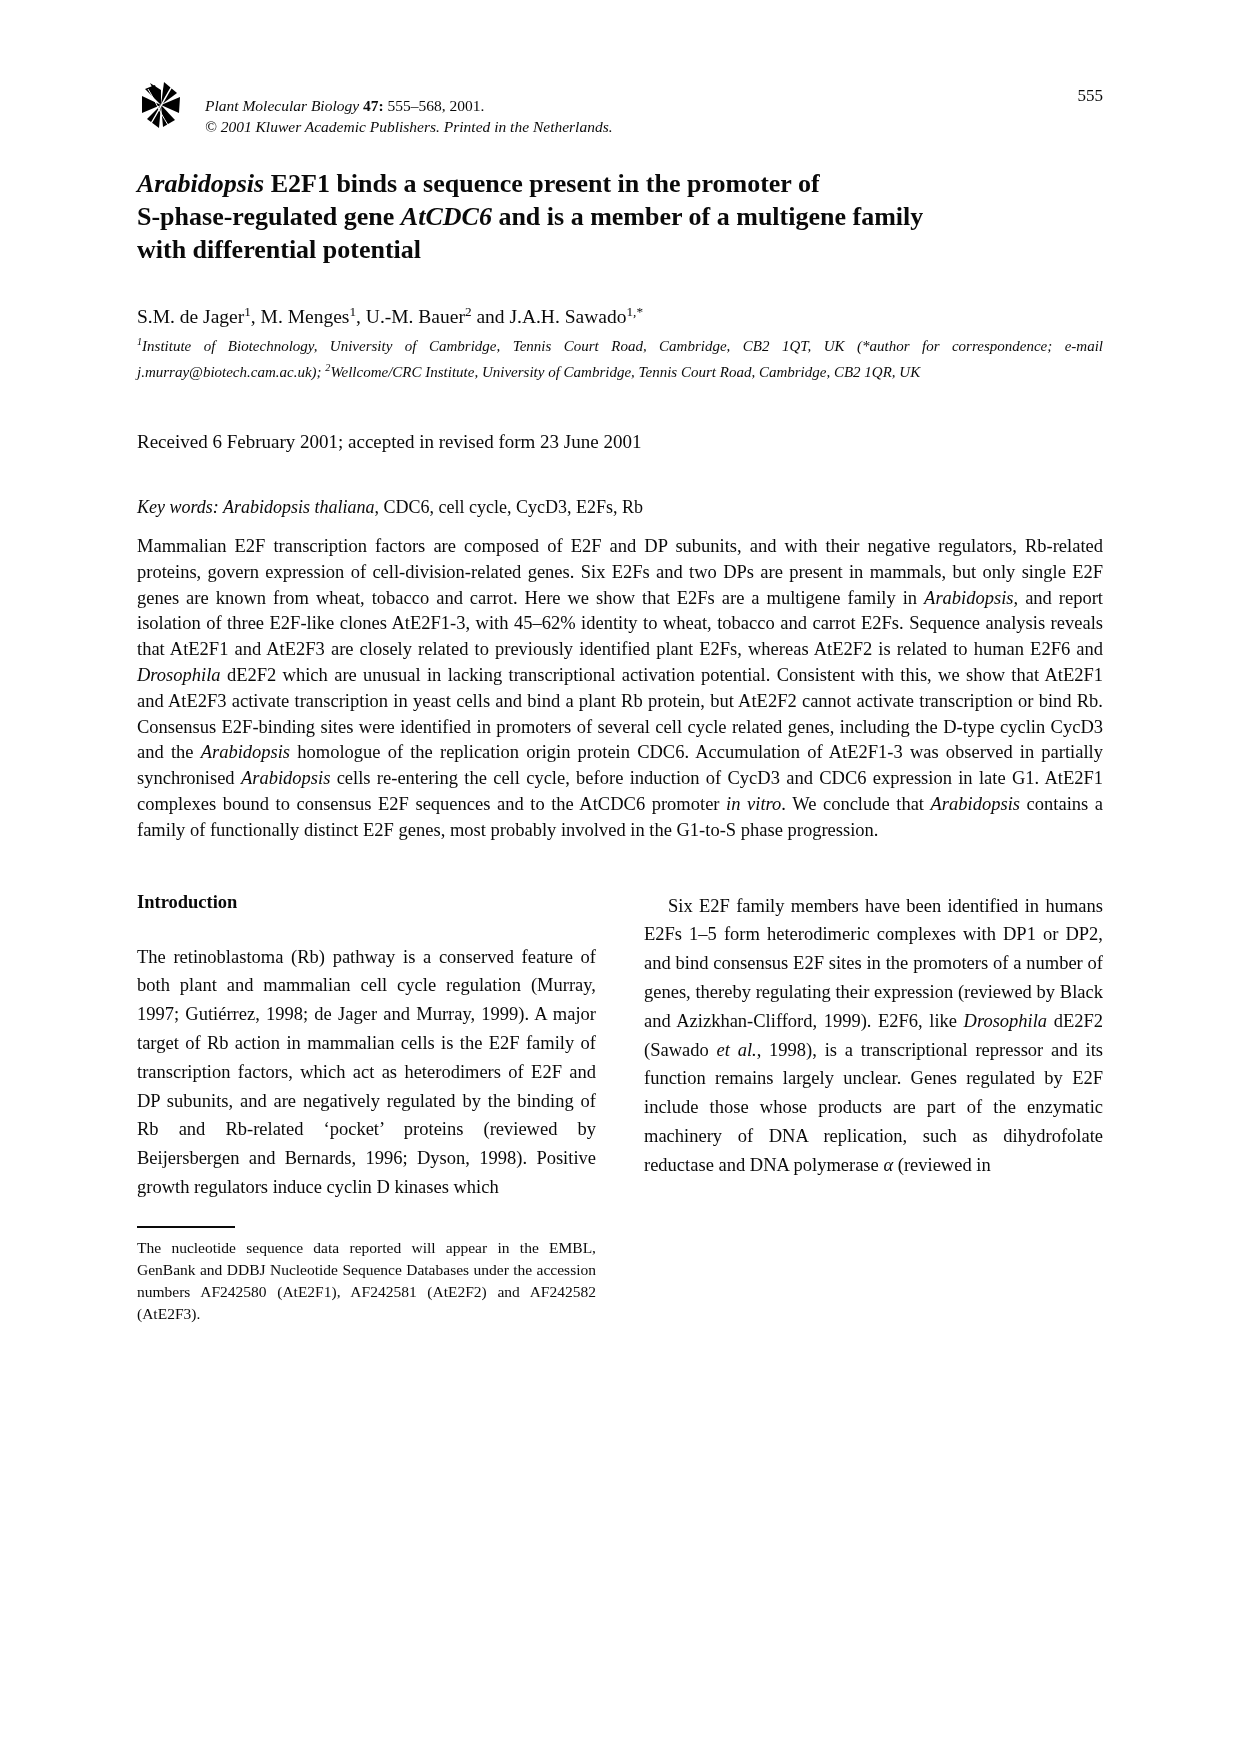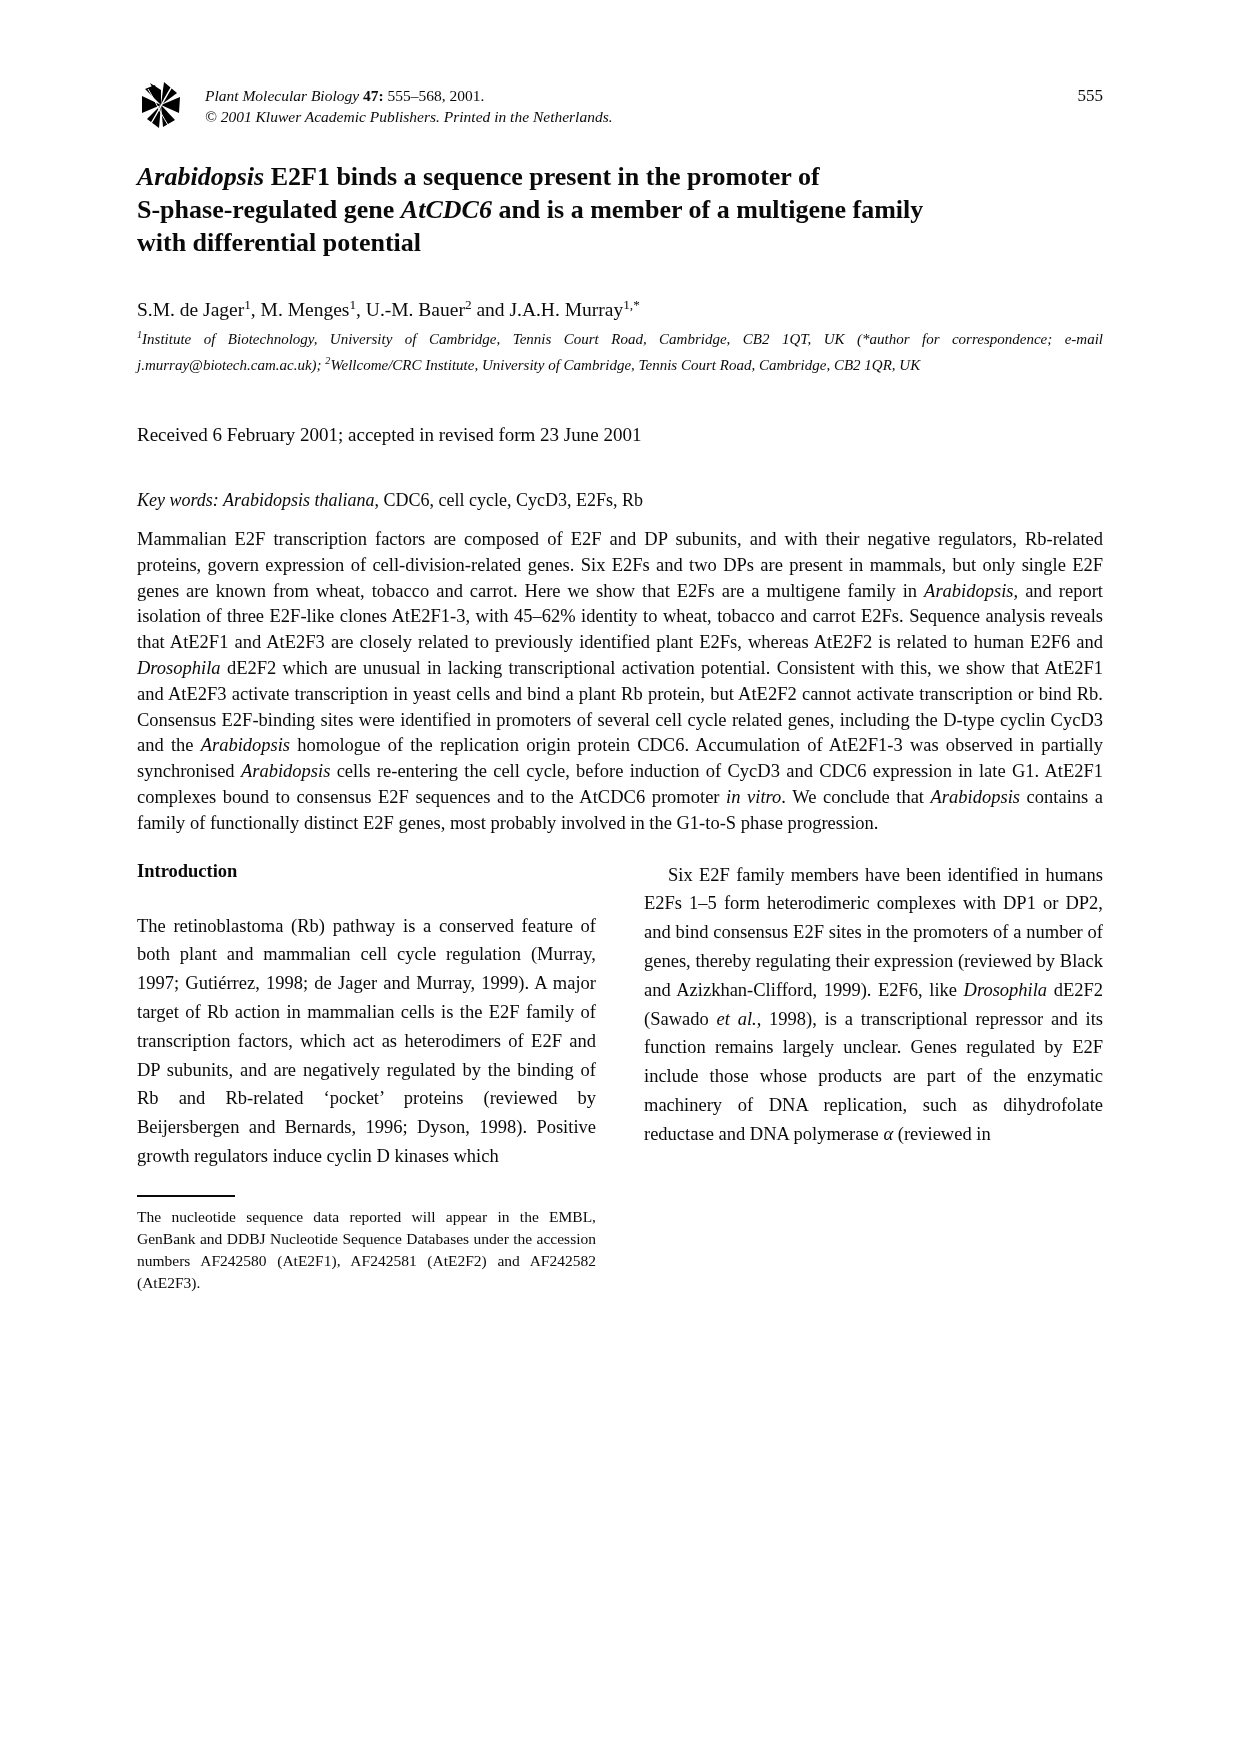--- a/index.html
+++ b/index.html
@@ -15,41 +15,41 @@
     padding: 82px 137px 0 137px;
     overflow: hidden;
   }
   sup { font-size: 68%; line-height: 0; vertical-align: super; }
 
   
   .header { display: flex; justify-content: space-between; align-items: flex-start; }
   .header-left { display: flex; align-items: flex-start; }
   .logo { display: inline-block; width: 48px; height: 50px; margin-right: 20px; margin-top: -2px; }
   .logo svg { width: 48px; height: 50px; display: block; }
-  .header-lines { font-size: 15.5px; line-height: 21px; padding-top: 3px; }
+  .header-lines { font-size: 15.5px; line-height: 21px; padding-top: 3px; margin-top: 10px; }
   .page-number { font-size: 17px; padding-top: 4px; }
 
   
   .title { margin: 30px 0 0 0; font-size: 26px; font-weight: bold; line-height: 33px; }
   .title-line { display: block; }
 
   
   .authors { margin-top: 40px; font-size: 19.5px; }
   .affiliation { margin-top: 5px; font-size: 15px; line-height: 26px; font-style: italic; text-align: justify; }
   .affiliation sup { font-style: italic; }
 
   .received { margin-top: 46px; font-size: 19px; }
   .keywords { margin-top: 44px; font-size: 18px; }
 
   
   .abstract-heading { margin-top: 50px; font-size: 18.5px; font-weight: bold; }
   .abstract-body { margin: 16px 0 0 0; font-size: 18.5px; line-height: 25.8px; text-align: justify; }
 
   
-  .columns { display: flex; margin-top: 24px; }
+  .columns { display: flex; margin-top: 48px; }
   .col { width: 459px; }
   .col-left { margin-right: 48px; }
   .section-heading { font-size: 18.5px; font-weight: bold; margin-bottom: 30px; }
   .body-par { margin: 0; font-size: 18.5px; line-height: 28.8px; text-align: justify; }
   .body-par.indent { text-indent: 24px; font-family: Liberation Serif, serif; }
 
   
   .footnote { margin-top: 24px; }
   .footnote-rule { width: 98px; border-top: 2.5px solid #0a0a0a; margin-bottom: 9px; }
   .footnote-text { margin: 0; font-size: 15.5px; line-height: 22px; text-align: justify; }
@@ -83,21 +83,21 @@
     </div>
     <div class="page-number">555</div>
   </div>
 
   <h1 class="title">
     <span class="title-line"><span style="font-style: italic;">Arabidopsis</span><span> E2F1 binds a sequence present in the promoter of</span></span>
     <span class="title-line"><span>S-phase-regulated gene </span><span style="font-style: italic;">AtCDC6</span><span> and is a member of a multigene family</span></span>
     <span class="title-line"><span>with differential potential</span></span>
   </h1>
 
-  <div class="authors"><span>S.M. de Jager</span><sup>1</sup><span>, M. Menges</span><sup>1</sup><span>, U.-M. Bauer</span><sup>2</sup><span> and J.A.H. Murray</span><sup>1,*</sup></div>
+  <div class="authors"><span>S.M. de Jager</span><sup>1</sup><span>, M. Menges</span><sup>1</sup><span>, U.-M. Bauer</span><sup>2</sup><span> and J.A.H. Sawado</span><sup>1,*</sup></div>
 
   <div class="affiliation"><sup>1</sup><span>Institute of Biotechnology, University of Cambridge, Tennis Court Road, Cambridge, CB2 1QT, UK (*author for correspondence; e-mail j.murray@biotech.cam.ac.uk); </span><sup>2</sup><span>Wellcome/CRC Institute, University of Cambridge, Tennis Court Road, Cambridge, CB2 1QR, UK</span></div>
 
   <div class="received">Received 6 February 2001; accepted in revised form 23 June 2001</div>
 
   <div class="keywords"><span style="font-style: italic;">Key words: Arabidopsis thaliana</span><span>, CDC6, cell cycle, CycD3, E2Fs, Rb</span></div>
 
   <p class="abstract-body"><span>Mammalian E2F transcription factors are composed of E2F and DP subunits, and with their negative regulators, Rb-related proteins, govern expression of cell-division-related genes. Six E2Fs and two DPs are present in mammals, but only single E2F genes are known from wheat, tobacco and carrot. Here we show that E2Fs are a multigene family in </span><span style="font-style: italic;">Arabidopsis,</span><span> and report isolation of three E2F-like clones AtE2F1-3, with 45–62% identity to wheat, tobacco and carrot E2Fs. Sequence analysis reveals that AtE2F1 and AtE2F3 are closely related to previously identified plant E2Fs, whereas AtE2F2 is related to human E2F6 and </span><span style="font-style: italic;">Drosophila</span><span> dE2F2 which are unusual in lacking transcriptional activation potential. Consistent with this, we show that AtE2F1 and AtE2F3 activate transcription in yeast cells and bind a plant Rb protein, but AtE2F2 cannot activate transcription or bind Rb. Consensus E2F-binding sites were identified in promoters of several cell cycle related genes, including the D-type cyclin CycD3 and the </span><span style="font-style: italic;">Arabidopsis</span><span> homologue of the replication origin protein CDC6. Accumulation of AtE2F1-3 was observed in partially synchronised </span><span style="font-style: italic;">Arabidopsis</span><span> cells re-entering the cell cycle, before induction of CycD3 and CDC6 expression in late G1. AtE2F1 complexes bound to consensus E2F sequences and to the AtCDC6 promoter </span><span style="font-style: italic;">in vitro</span><span>. We conclude that </span><span style="font-style: italic;">Arabidopsis</span><span> contains a family of functionally distinct E2F genes, most probably involved in the G1-to-S phase progression.</span></p>
 
   <div class="columns">

